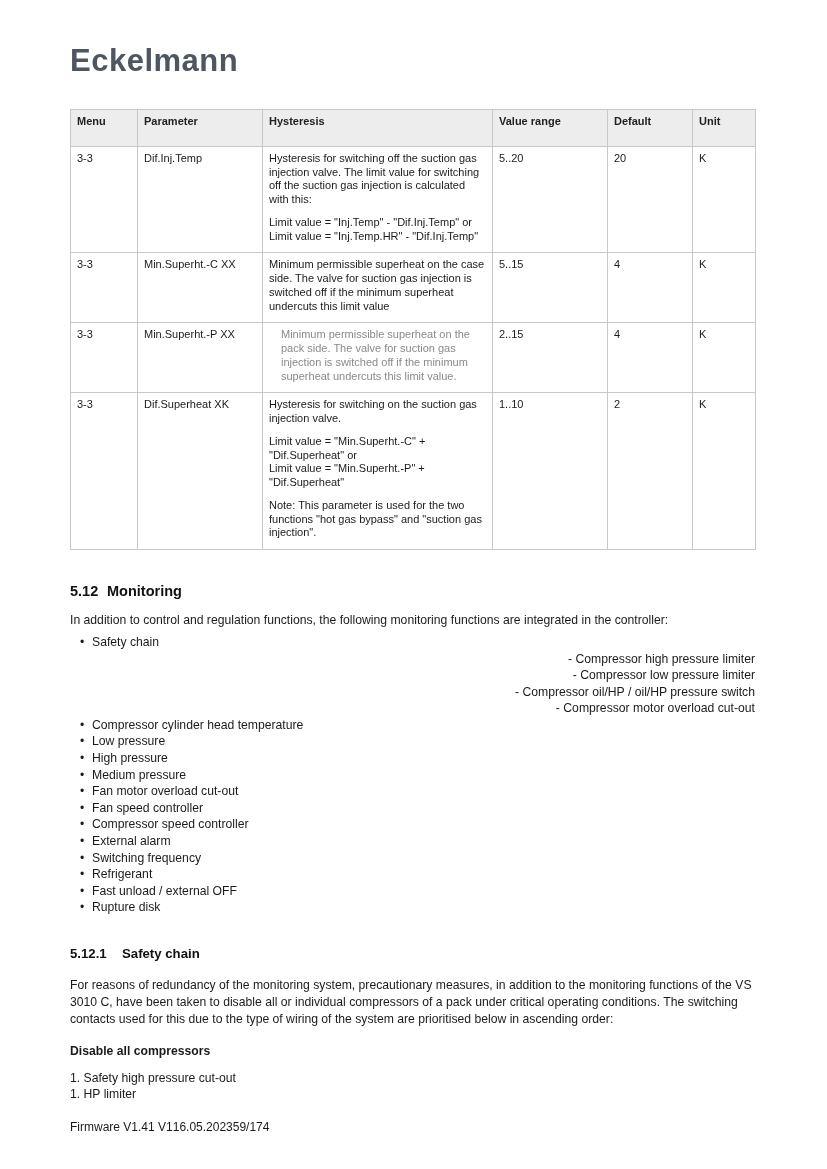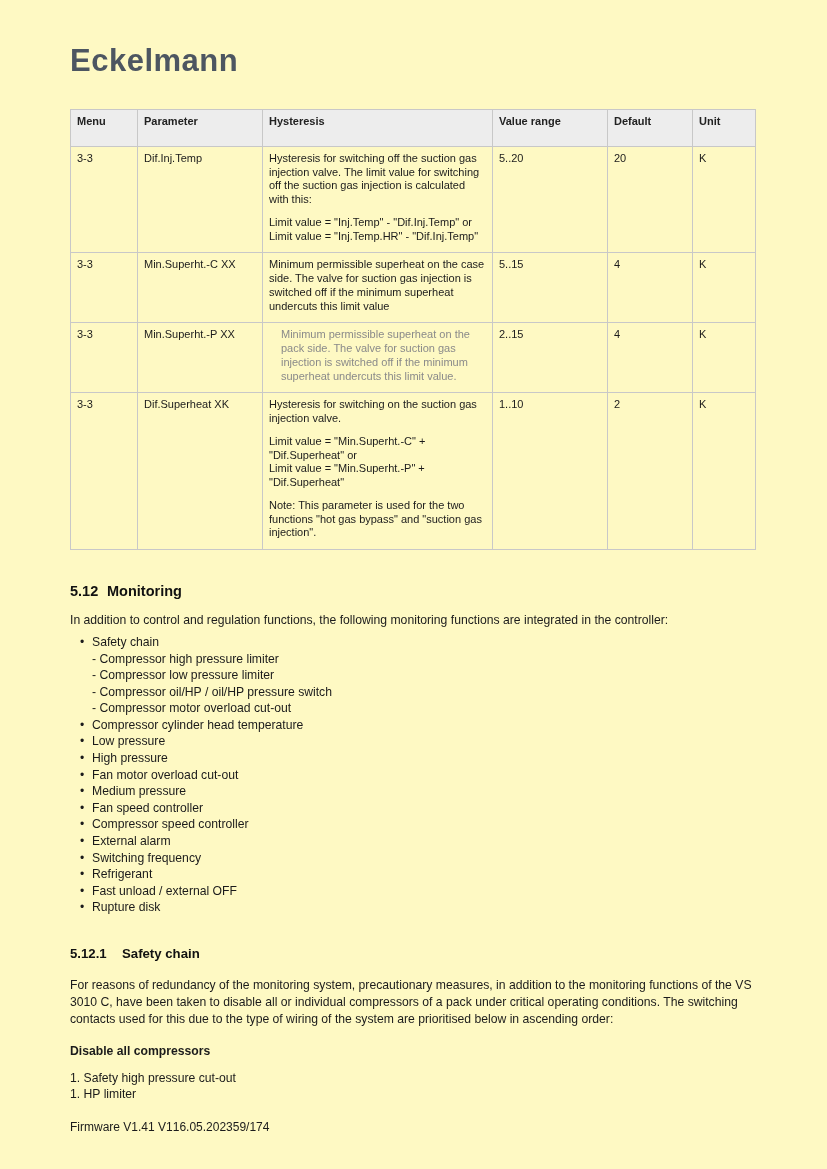--- a/index.html
+++ b/index.html
@@ -2,21 +2,21 @@
 <html style="--logo-color: #4d5661; --table-border: #c8c8c8; --header-bg: #ededed; --muted-text: #8a8a8a;"><head>
 <meta charset="utf-8">
 <style>
   * { box-sizing: border-box; }
   html, body { margin: 0; padding: 0; }
   body { background: #e9e9e9; font-family: "Liberation Sans", sans-serif; color: #1b1b1b; }
   .page {
     position: relative;
     width: 827px; height: 1169px;
     margin: 0 auto;
-    background: #fef9c3;
+    background: #ffffff;
     padding: 44px 72px 0 70px;
     overflow: hidden;
   }
   .logo {
     font-size: 31px;
     font-weight: bold;
     color: var(--logo-color, #4d5661);
     letter-spacing: 0.5px;
     line-height: 1.1;
     margin-bottom: 31px;
@@ -70,21 +70,21 @@
     width: 695px;
   }
   ul.mon-list {
     list-style: none;
     margin: 5px 0 0 0;
     padding: 0;
     font-size: 12.2px;
     line-height: 16.6px;
   }
   .li-main .bullet { display: inline-block; width: 12px; margin-left: 10px; }
-  .li-sub { margin-left: 22px; }
+  .li-sub { margin-left: 22px; text-align: right; }
 
   .bold-sub {
     font-size: 12.2px;
     font-weight: bold;
     margin: 16px 0 12px 0;
   }
   .step-line { font-size: 12.2px; line-height: 16.6px; }
 
   .footer {
     position: absolute;
@@ -190,24 +190,24 @@
       <li>
         <div class="li-main"><span class="bullet">•</span><span>Compressor cylinder head temperature</span></div>
       </li>
       <li>
         <div class="li-main"><span class="bullet">•</span><span>Low pressure</span></div>
       </li>
       <li>
         <div class="li-main"><span class="bullet">•</span><span>High pressure</span></div>
       </li>
       <li>
+        <div class="li-main"><span class="bullet">•</span><span>Medium pressure</span></div>
+      </li>
+      <li>
         <div class="li-main"><span class="bullet">•</span><span>Fan motor overload cut-out</span></div>
-      </li>
-      <li>
-        <div class="li-main"><span class="bullet">•</span><span>Medium pressure</span></div>
       </li>
       <li>
         <div class="li-main"><span class="bullet">•</span><span>Fan speed controller</span></div>
       </li>
       <li>
         <div class="li-main"><span class="bullet">•</span><span>Compressor speed controller</span></div>
       </li>
       <li>
         <div class="li-main"><span class="bullet">•</span><span>External alarm</span></div>
       </li>

